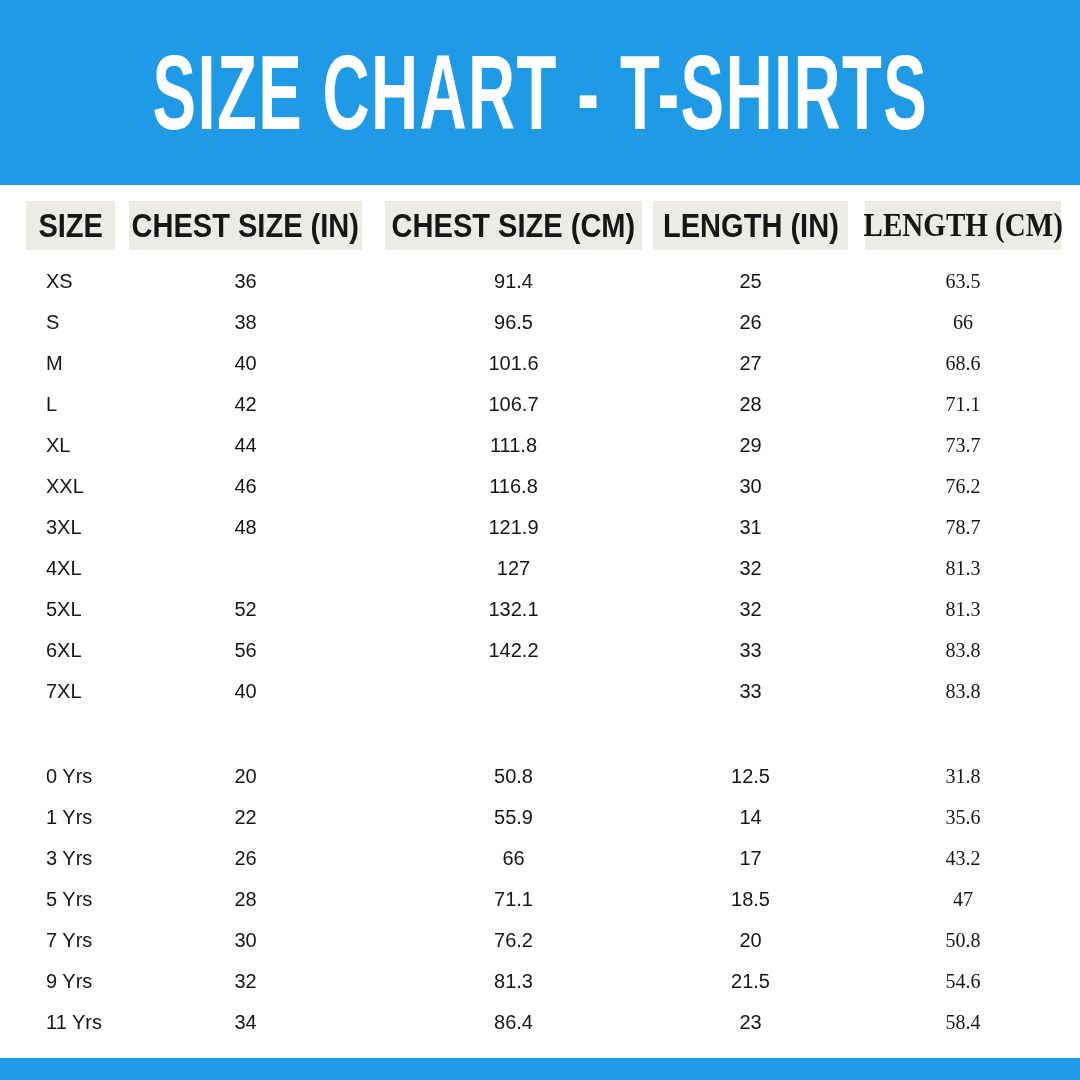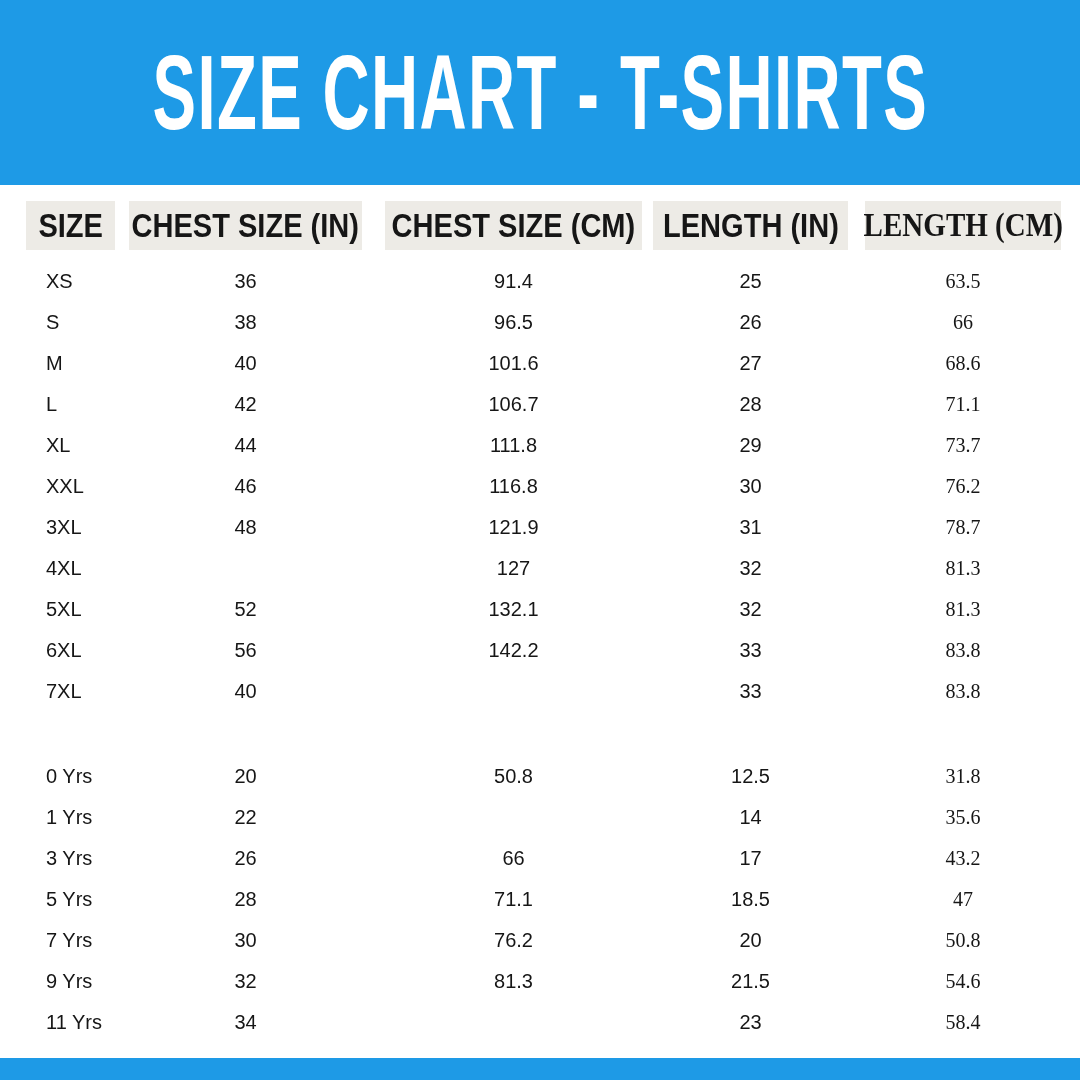--- a/index.html
+++ b/index.html
@@ -175,20 +175,21 @@
     <div class="trow">
       <div class="cell c0 p0">0 Yrs</div>
       <div class="cell c1 p1">20</div>
       <div class="cell c2 p2">50.8</div>
       <div class="cell c3 p3">12.5</div>
       <div class="cell c4 p4">31.8</div>
     </div>
     <div class="trow">
       <div class="cell c0 p0">1 Yrs</div>
       <div class="cell c1 p1">22</div>
+      <div class="cell c2 p2">55.9</div>
       <div class="cell c3 p3">14</div>
       <div class="cell c4 p4">35.6</div>
     </div>
     <div class="trow">
       <div class="cell c0 p0">3 Yrs</div>
       <div class="cell c1 p1">26</div>
       <div class="cell c2 p2">66</div>
       <div class="cell c3 p3">17</div>
       <div class="cell c4 p4">43.2</div>
     </div>
@@ -209,18 +210,19 @@
     <div class="trow">
       <div class="cell c0 p0">9 Yrs</div>
       <div class="cell c1 p1">32</div>
       <div class="cell c2 p2">81.3</div>
       <div class="cell c3 p3">21.5</div>
       <div class="cell c4 p4">54.6</div>
     </div>
     <div class="trow">
       <div class="cell c0 p0">11 Yrs</div>
       <div class="cell c1 p1">34</div>
+      <div class="cell c2 p2">86.4</div>
       <div class="cell c3 p3">23</div>
       <div class="cell c4 p4">58.4</div>
     </div>
   </div>
 
 <div class="bottom-bar"></div>
 
 </body></html>

